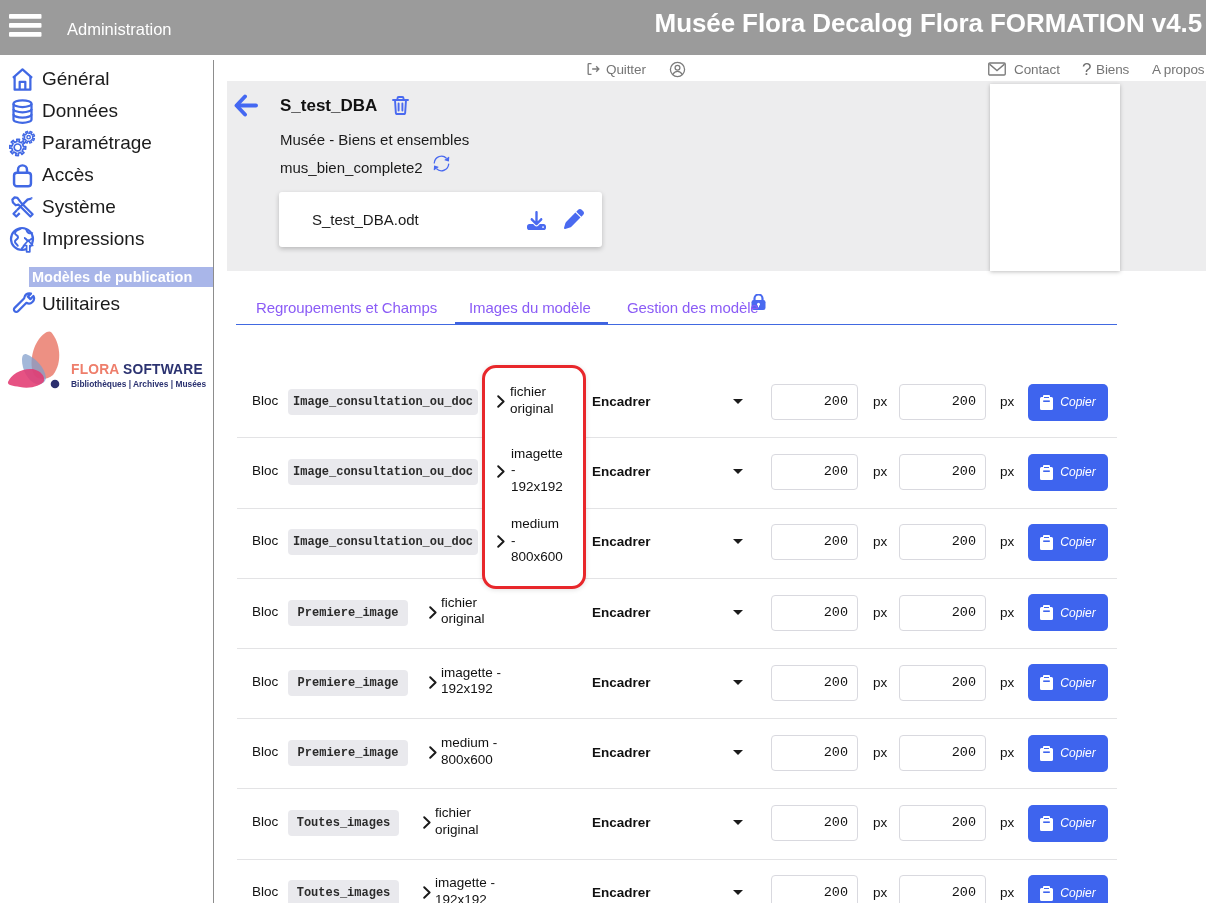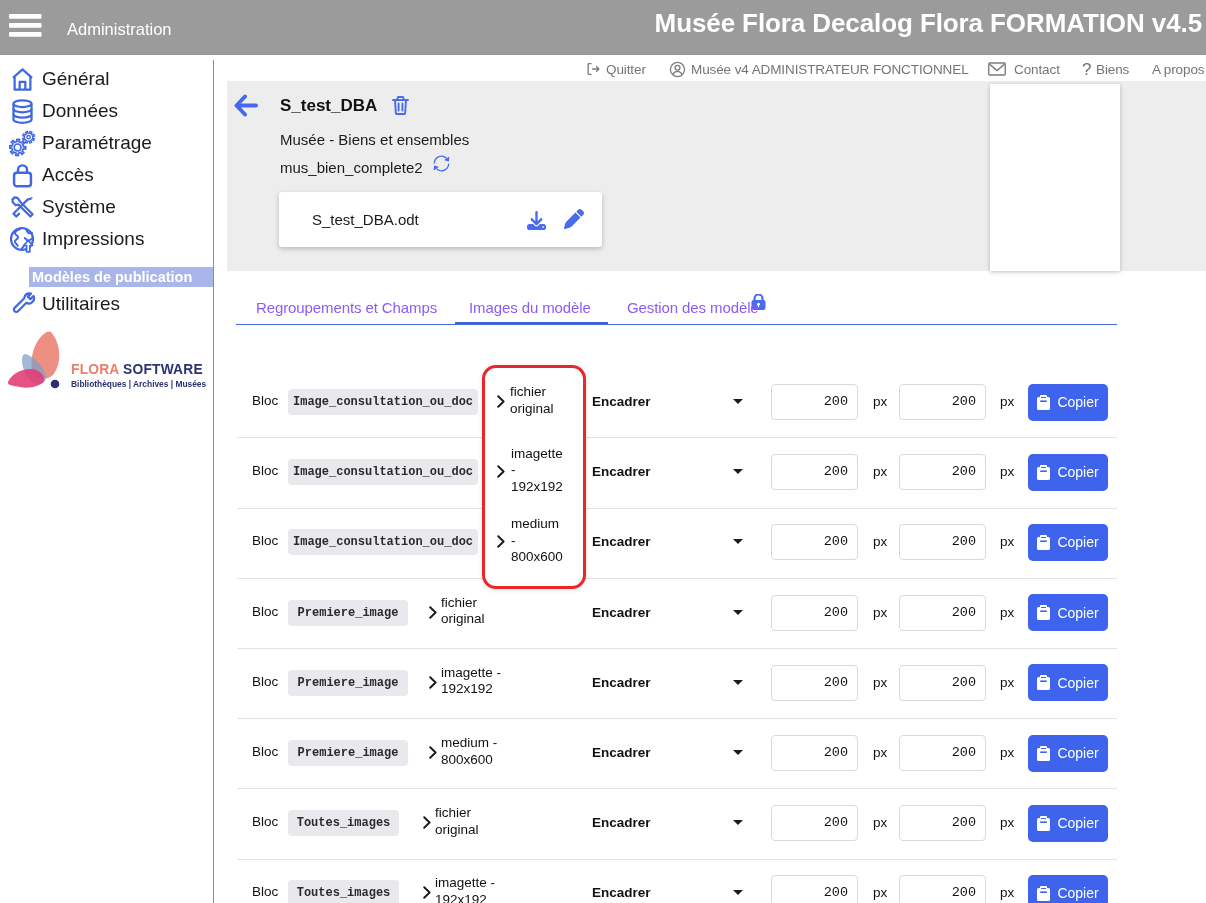--- a/index.html
+++ b/index.html
@@ -37,21 +37,21 @@
   .chip{position:absolute;left:51px;background:#e9e9ed;border-radius:4px;font-family:"Liberation Mono",monospace;font-size:12px;font-weight:bold;color:#2b2b2b;height:26px;line-height:26px;padding:0 5px;}
   .lbl{position:absolute;font-size:13.5px;color:#111;line-height:16.5px;}
   .enc{position:absolute;left:355px;font-size:13.5px;font-weight:bold;color:#111;height:70px;line-height:70px;}
   .caret{position:absolute;left:496px;width:0;height:0;border-left:5px solid transparent;border-right:5px solid transparent;border-top:5.5px solid #1b1b1b;}
   .inp{position:absolute;width:87px;height:36px;background:#fff;border:1px solid #d9d9df;border-radius:4px;box-sizing:border-box;font-family:"Liberation Mono",monospace;font-size:13.5px;color:#111;text-align:right;line-height:34px;padding-right:9px;}
   .in1{left:534px;}
   .in2{left:662px;}
   .px{position:absolute;font-size:13.5px;color:#111;height:70px;line-height:70px;text-align:right;}
   .px1{left:636px;}
   .px2{left:763px;}
-  .btn{position:absolute;left:791px;width:80px;height:37px;background:#3e64ee;border-radius:5px;color:#fff;font-size:14px;display:flex;align-items:center;justify-content:center;gap:7px;}
+  .btn{position:absolute;left:791px;width:80px;height:37px;background:#3e64ee;border-radius:5px;color:#fff;font-size:12px;display:flex;align-items:center;justify-content:center;gap:7px;font-style:italic;}
   #redbox{left:482px;top:365px;width:104px;height:224px;background:#fff;border:3px solid #e8272b;border-radius:14px;box-sizing:border-box;box-shadow:0 1px 5px rgba(0,0,0,0.12);}
 </style>
 </head>
 <body>
 <div class="abs" id="topbar"></div>
 <svg class="abs" style="left:9px;top:14px" width="33" height="24" viewBox="0 0 33 24">
   <rect x="0" y="0" width="32.5" height="4.7" rx="1" fill="#fff"></rect>
   <rect x="0" y="9" width="32.5" height="4.7" rx="1" fill="#fff"></rect>
   <rect x="0" y="18" width="32.5" height="4.7" rx="1" fill="#fff"></rect>
 </svg>
@@ -136,21 +136,20 @@
 <div class="mr" style="left:371px;"><svg width="17" height="16" viewBox="0 0 24 24" fill="none" stroke="#7b7b7b" stroke-width="2" style="vertical-align:-3px">
         <path d="M9 4H5a1 1 0 0 0-1 1v14a1 1 0 0 0 1 1h4"></path>
         <path d="M10 12h10M16 8l4 4-4 4"></path>
       </svg></div>
 <div class="mr" style="left:392px;">Quitter</div>
 <div class="mr" style="left:455px;"><svg width="17" height="17" viewBox="0 0 24 24" fill="none" stroke="#7b7b7b" stroke-width="1.8" style="vertical-align:-3.5px">
         <circle cx="12" cy="12" r="10"></circle>
         <circle cx="12" cy="9.5" r="3.4"></circle>
         <path d="M5.5 19.2c1.2-3 3.6-4.6 6.5-4.6s5.3 1.6 6.5 4.6"></path>
       </svg></div>
-<div class="mr" style="left:477px;">Musée v4 ADMINISTRATEUR FONCTIONNEL</div>
 <div class="mr" style="left:774px;"><svg width="18" height="14" viewBox="0 0 24 18" fill="none" stroke="#7b7b7b" stroke-width="1.8" style="vertical-align:-2px">
         <rect x="1" y="1" width="22" height="16" rx="1.5"></rect>
         <path d="M2 2.5 12 11 22 2.5"></path>
       </svg></div>
 <div class="mr" style="left:800px;">Contact</div>
 <div class="mr" style="left:868px;font-size:17px;color:#6f6f6f">?</div>
 <div class="mr" style="left:882px;">Biens</div>
 <div class="mr" style="left:938px;">A propos</div>
 </div>
 <div class="abs" id="grayhead"></div>

